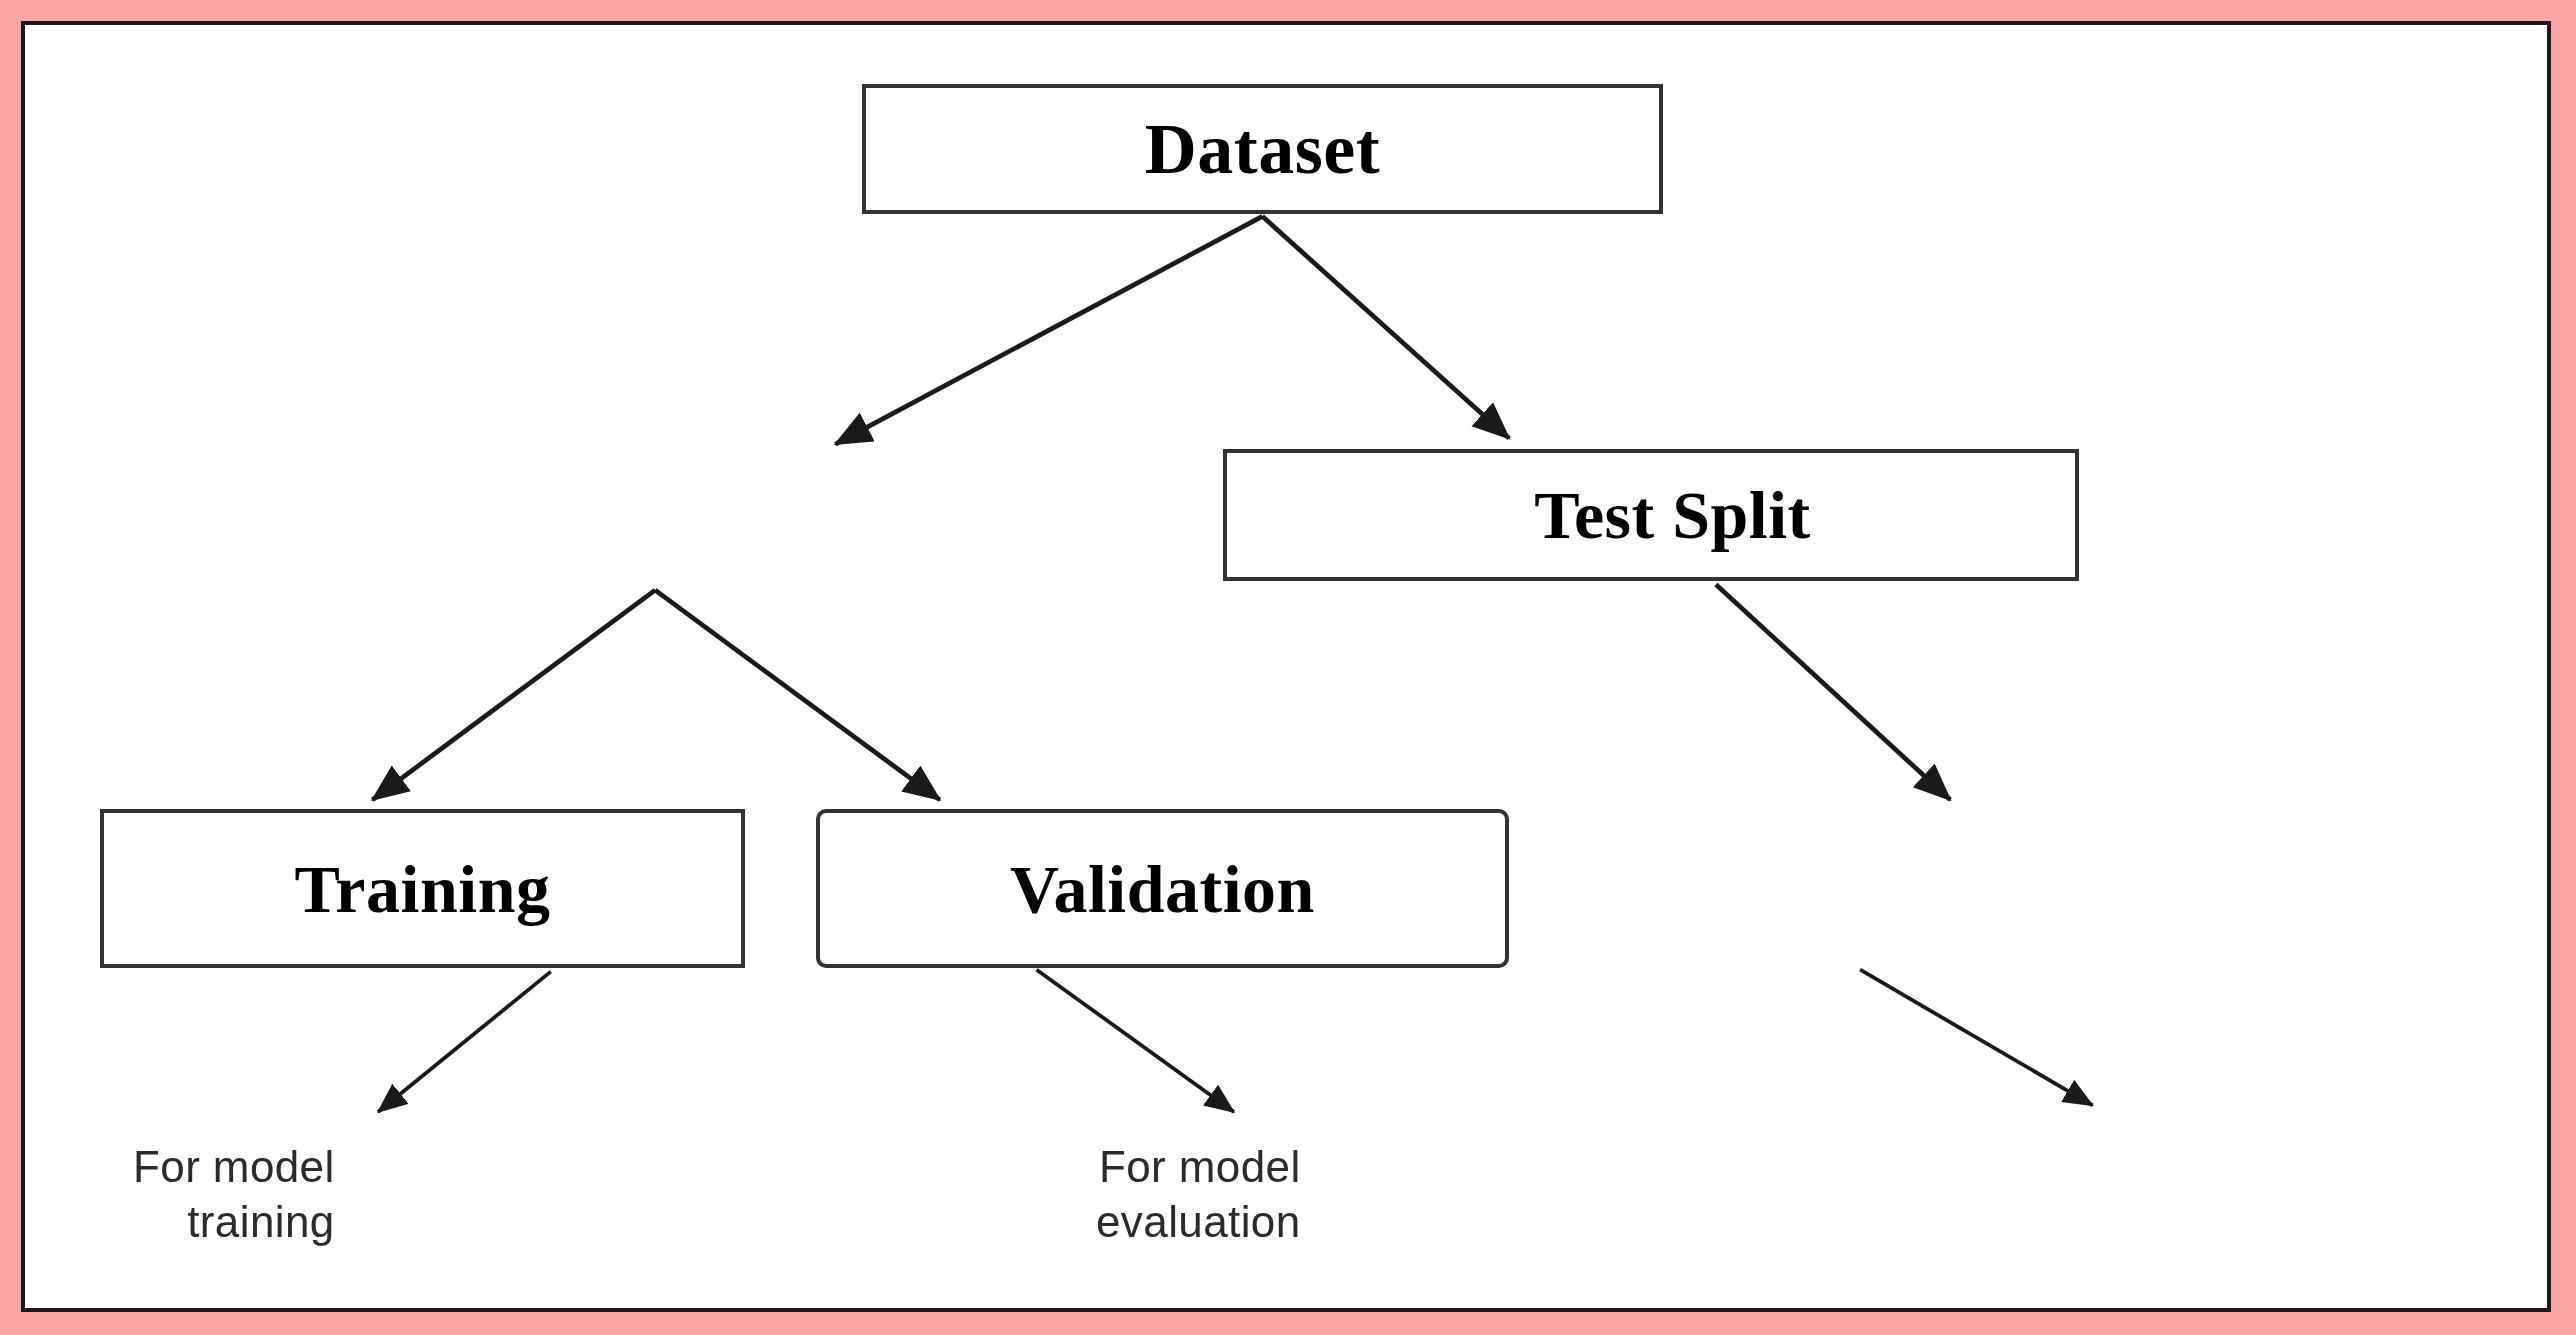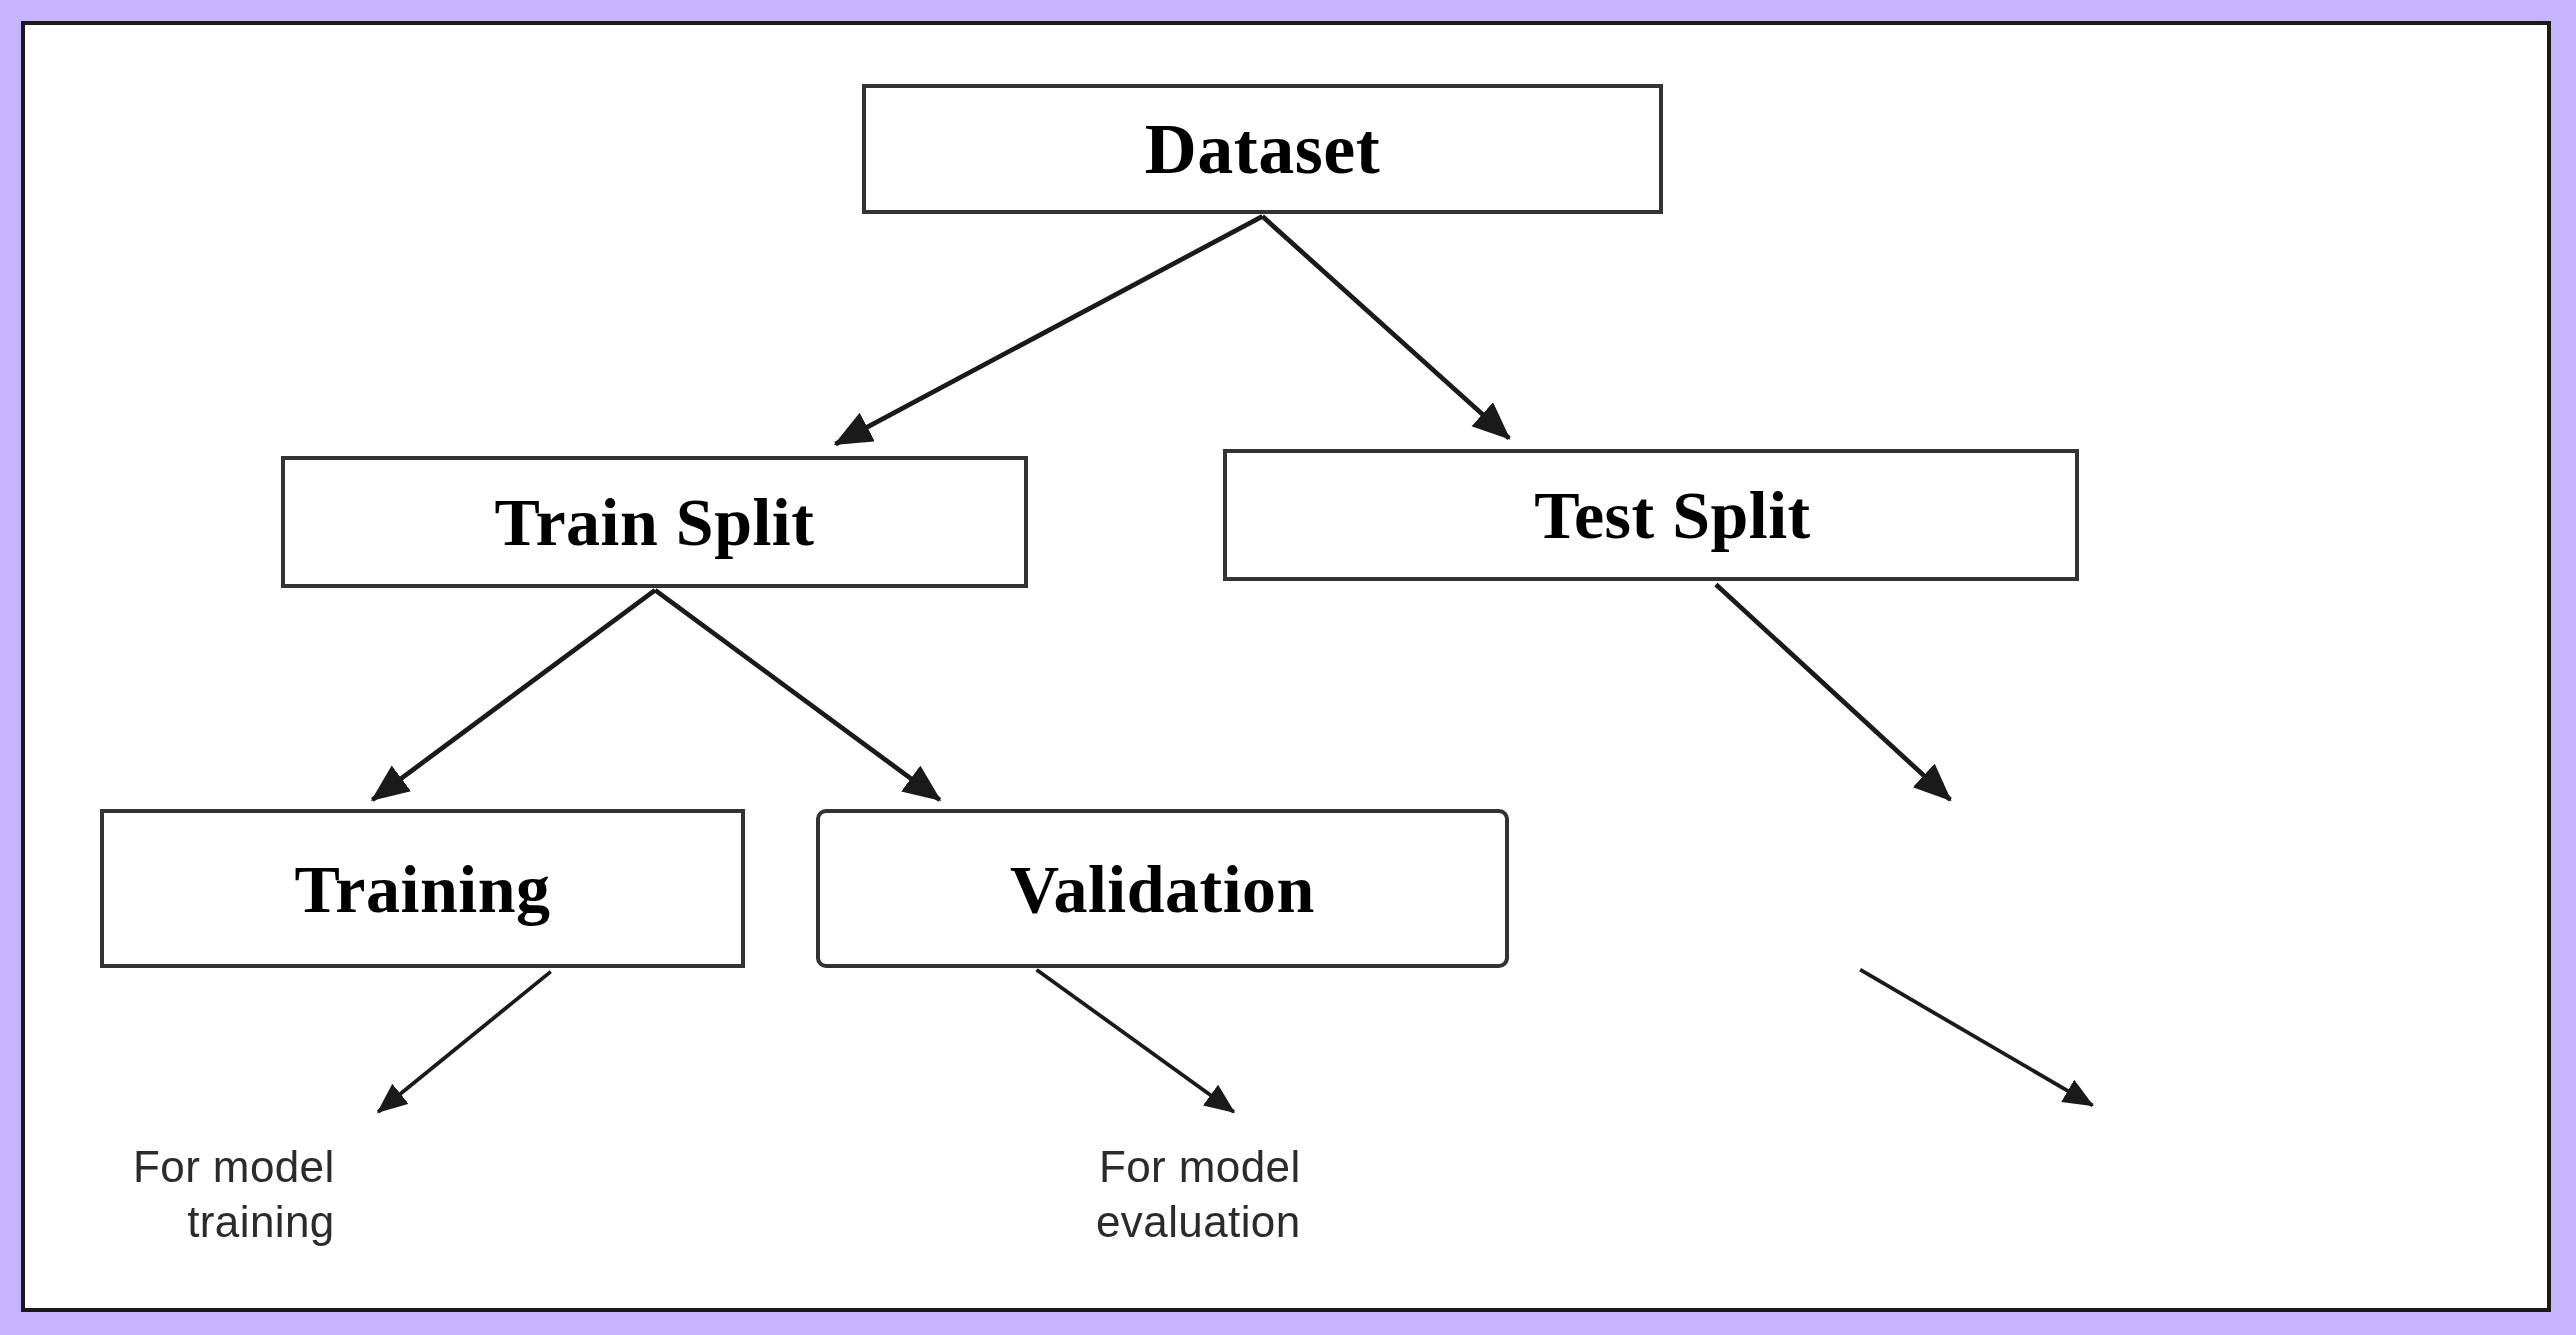--- a/index.html
+++ b/index.html
@@ -7,21 +7,21 @@
     padding: 0;
     background: #ffffff;
   }
   body {
     font-family: "Liberation Serif", serif;
   }
   #canvas {
     position: relative;
     width: 2576px;
     height: 1335px;
-    background: #c4b5fd;
+    background: #fca5a5;
     overflow: hidden;
   }
   #outer-frame {
     position: absolute;
     left: 21px;
     top: 21px;
     width: 2530px;
     height: 1291px;
     border: 4.7px solid #1a1a1a;
     box-sizing: border-box;
@@ -116,23 +116,20 @@
 
     <line x1="1092" y1="1022" x2="1300" y2="1172" stroke="#1a1a1a" stroke-width="4" marker-end="url(#arrowhead)"></line>
 
     <line x1="1960" y1="1022" x2="2205" y2="1165" stroke="#1a1a1a" stroke-width="4" marker-end="url(#arrowhead)"></line>
   </svg>
 
   <div class="node-box" id="node-dataset">
     <span class="node-label">Dataset</span>
   </div>
 
-  <div class="node-box" id="node-train-split">
-    <span class="node-label">Train Split</span>
-  </div>
 
   <div class="node-box" id="node-test-split">
     <span class="node-label">Test Split</span>
   </div>
 
   <div class="node-box" id="node-training">
     <span class="node-label">Training</span>
   </div>
 
   <div class="node-box" id="node-validation">

